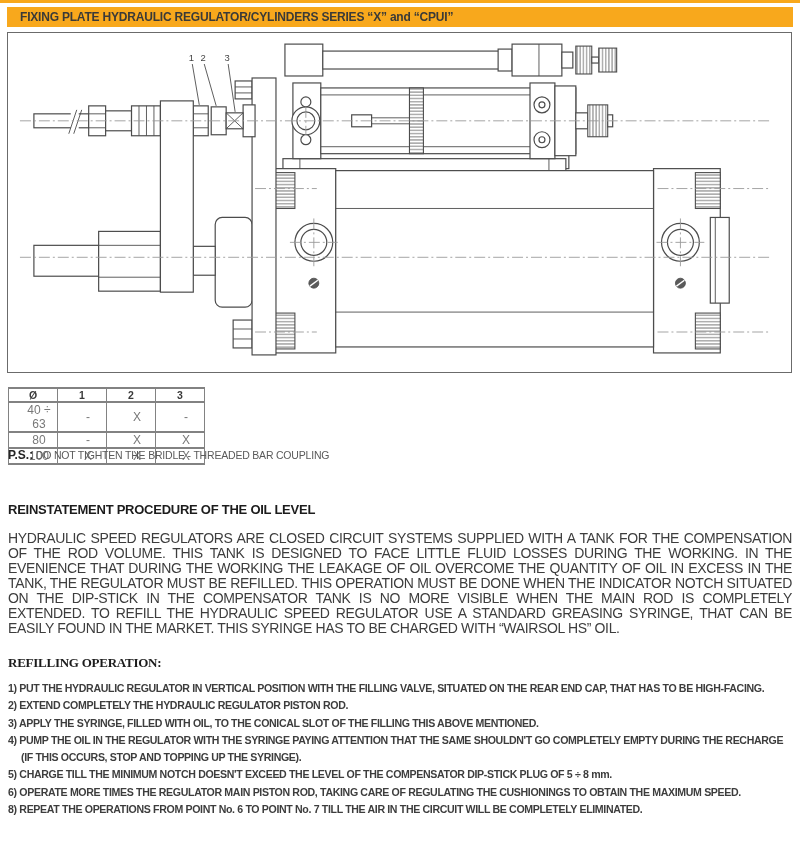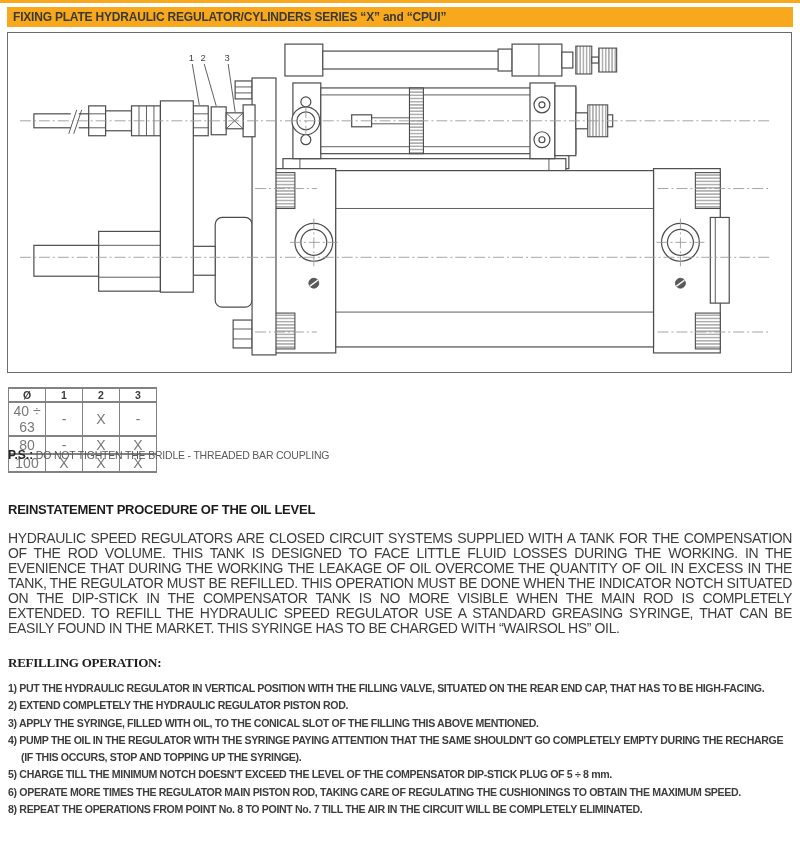--- a/index.html
+++ b/index.html
@@ -1,37 +1,37 @@
 <!DOCTYPE html>
 <html><head>
 <meta charset="utf-8">
 <style>
   html,body{margin:0;padding:0;background:#ffffff;}
   #page{position:relative;width:800px;height:854px;background:#fff;overflow:hidden;
         font-family:"Liberation Sans",sans-serif;color:#3d3d3d;}
   .topstrip{position:absolute;left:0;top:0;width:800px;height:3px;background:#f8a81c;}
   .titleband{position:absolute;left:7px;top:7px;width:786px;height:20px;background:#f8a81c;
              display:flex;align-items:center;}
-  .titleband span{font-size:12px;font-weight:bold;color:#3a3a38;letter-spacing:-0.2px;padding-left:6px;}
+  .titleband span{font-size:12px;font-weight:bold;color:#3a3a38;letter-spacing:-0.2px;padding-left:6px;margin-left:7px;}
   .drawbox{position:absolute;left:7px;top:32px;width:783px;height:339px;border:1.5px solid #6b6b6b;background:#fff;}
   
   .p{fill:#ffffff;stroke:#4c4c4c;stroke-width:1.2;}
   .n{fill:none;stroke:#4c4c4c;stroke-width:0.9;}
   .w{fill:#ffffff;stroke:none;}
   .cl{fill:none;stroke:#9a9a9a;stroke-width:0.9;stroke-dasharray:11 3 2 3;}
   .kn{stroke:#4c4c4c;stroke-width:1.1;}
   .scr{fill:#5a5a5a;stroke:#4c4c4c;stroke-width:0.8;}
   .lbl{font-family:"Liberation Sans",sans-serif;font-size:9.5px;fill:#444;}
   
   .spec{position:absolute;left:8px;top:387px;border-collapse:collapse;}
   .spec th,.spec td{border-left:1.2px solid #828282;border-right:1.2px solid #828282;
       border-top:2px solid #828282;border-bottom:2px solid #828282;
       width:36px;height:11px;text-align:center;vertical-align:middle;padding:0;}
   .spec th{font-size:10.5px;font-weight:bold;color:#3a3a3a;}
-  .spec td{font-size:14px;color:#787878;}
+  .spec td{font-size:12px;color:#787878;padding-left:12px;}
   .psnote{position:absolute;left:8px;top:448px;font-size:10.5px;color:#5a5a5a;letter-spacing:-0.2px;}
   .psnote b{font-size:12px;color:#262626;letter-spacing:0;text-align:right;}
   .h1a{position:absolute;left:8px;top:502px;font-size:13px;font-weight:bold;color:#1c1c1c;letter-spacing:-0.25px;}
   .para{position:absolute;left:8px;top:531px;width:784px;font-size:14px;line-height:15px;
         text-align:justify;color:#3d3d3d;letter-spacing:-0.35px;}
   .h1b{position:absolute;left:8px;top:655px;font-size:13px;font-weight:bold;color:#1c1c1c;letter-spacing:-0.25px;font-family:Liberation Serif, serif;}
   .steps{position:absolute;left:8px;top:680px;width:786px;font-size:10.6px;line-height:17.3px;
          color:#3d3d3d;letter-spacing:-0.35px;font-weight:bold;}
   .steps .item{padding-left:13px;text-indent:-13px;}
 </style>
@@ -224,16 +224,16 @@
 
   <div class="h1b">REFILLING OPERATION:</div>
 
   <div class="steps">
     <div class="item"><span>1)</span><span> PUT THE HYDRAULIC REGULATOR IN VERTICAL POSITION WITH THE FILLING VALVE, SITUATED ON THE REAR END CAP, THAT HAS TO BE HIGH-FACING.</span></div>
     <div class="item"><span>2)</span><span> EXTEND COMPLETELY THE HYDRAULIC REGULATOR PISTON ROD.</span></div>
     <div class="item"><span>3)</span><span> APPLY THE SYRINGE, FILLED WITH OIL,  TO THE CONICAL SLOT OF THE FILLING THIS ABOVE MENTIONED.</span></div>
     <div class="item"><span>4)</span><span> PUMP THE OIL IN THE REGULATOR WITH THE SYRINGE PAYING ATTENTION THAT THE SAME SHOULDN'T GO COMPLETELY EMPTY DURING THE RECHARGE (IF THIS OCCURS, STOP AND TOPPING UP THE SYRINGE).</span></div>
     <div class="item"><span>5)</span><span> CHARGE TILL THE MINIMUM NOTCH DOESN'T EXCEED THE LEVEL OF THE COMPENSATOR DIP-STICK PLUG OF 5 ÷ 8 mm.</span></div>
     <div class="item"><span>6)</span><span> OPERATE MORE TIMES THE REGULATOR MAIN PISTON ROD, TAKING CARE OF REGULATING THE CUSHIONINGS TO OBTAIN THE MAXIMUM SPEED.</span></div>
-    <div class="item"><span>8)</span><span> REPEAT THE OPERATIONS FROM POINT No. 8 TO POINT No. 7 TILL THE AIR IN THE CIRCUIT WILL BE COMPLETELY ELIMINATED.</span></div>
+    <div class="item"><span>8)</span><span> REPEAT THE OPERATIONS FROM POINT No. 6 TO POINT No. 7 TILL THE AIR IN THE CIRCUIT WILL BE COMPLETELY ELIMINATED.</span></div>
   </div>
 
 </div>
 
 </body></html>

